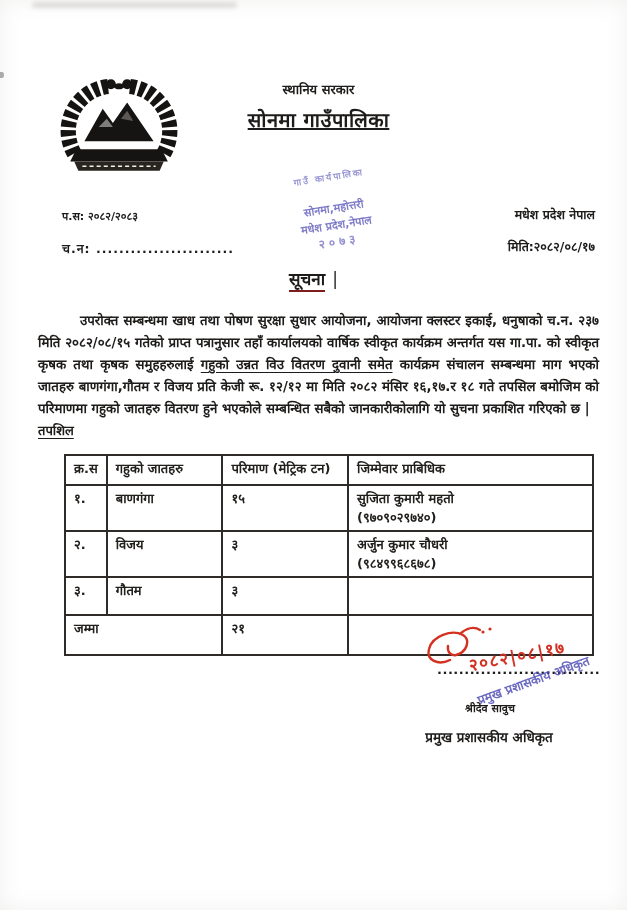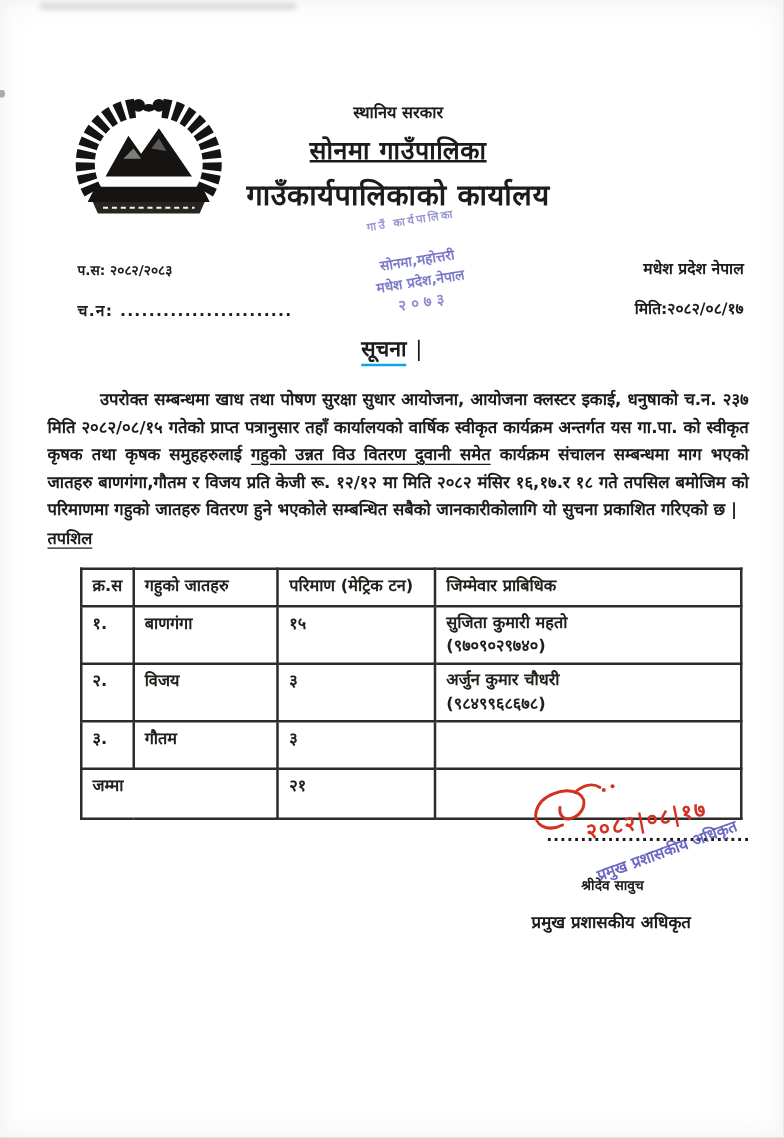--- a/index.html
+++ b/index.html
@@ -32,21 +32,21 @@
 
   
   .meta-ref{position:absolute;left:62px;top:208px;font-size:11px;font-weight:bold;}
   .meta-chn{position:absolute;left:62px;top:240px;font-size:12.5px;font-weight:bold;letter-spacing:1px;}
   .meta-prov{position:absolute;right:32px;top:206px;font-size:12.5px;font-weight:bold;text-align:center;}
   .meta-date{position:absolute;right:32px;top:238px;font-size:12.5px;font-weight:bold;}
 
   
   .notice-title{position:absolute;left:0;right:0;top:267px;text-align:center;
     font-size:17px;font-weight:bold;}
-  .notice-title .u{border-bottom:2px solid #0ea5e9;padding-bottom:1px;}
+  .notice-title .u{border-bottom:2px solid #7f1d1d;padding-bottom:1px;}
   .notice-title .bar{margin-left:7px;font-weight:normal;}
 
   
   .body-para{position:absolute;left:38px;width:561px;top:297px;
     font-size:13.3px;line-height:22px;font-weight:bold;text-align:justify;text-indent:42px;}
   .body-para .ul{text-decoration:underline;text-underline-offset:3px;}
 
   .tapasil{position:absolute;left:38px;top:421px;font-size:13px;font-weight:bold;
     text-decoration:underline;text-underline-offset:3px;}
 
@@ -94,21 +94,20 @@
     <path d="M38,52 L46,44 L52,52 Z" fill="#fdfdfb" opacity=".45"></path>
     <path d="M60,44 L66,36 L72,46 Z" fill="#fdfdfb" opacity=".3"></path>
     <path d="M16,74 L100,74 L106,86 L10,86 Z" fill="#161412"></path>
     <path d="M14,86 L102,86 L98,95 L18,95 Z" fill="#28241f"></path>
     <line x1="22" y1="90.5" x2="94" y2="90.5" stroke="#f5f3ee" stroke-width="1.5" stroke-dasharray="4 3"></line>
   </svg>
 
   <div class="head-center">
     <div class="gov-line">स्थानिय सरकार</div>
     <div class="muni-line">सोनमा गाउँपालिका</div>
-    <div class="office-line">गाउँकार्यपालिकाको कार्यालय</div>
   </div>
 
   <div class="hstamp">
     <div class="hs-arc">गाउँ कार्यपालिका</div>
     <div class="hs-mid">सोनमा,महोत्तरी</div>
     <div class="hs-prov">मधेश प्रदेश,नेपाल</div>
     <div class="hs-year">२०७३</div>
   </div>
 
   <div class="meta-ref">प.स: २०८२/२०८३</div>

